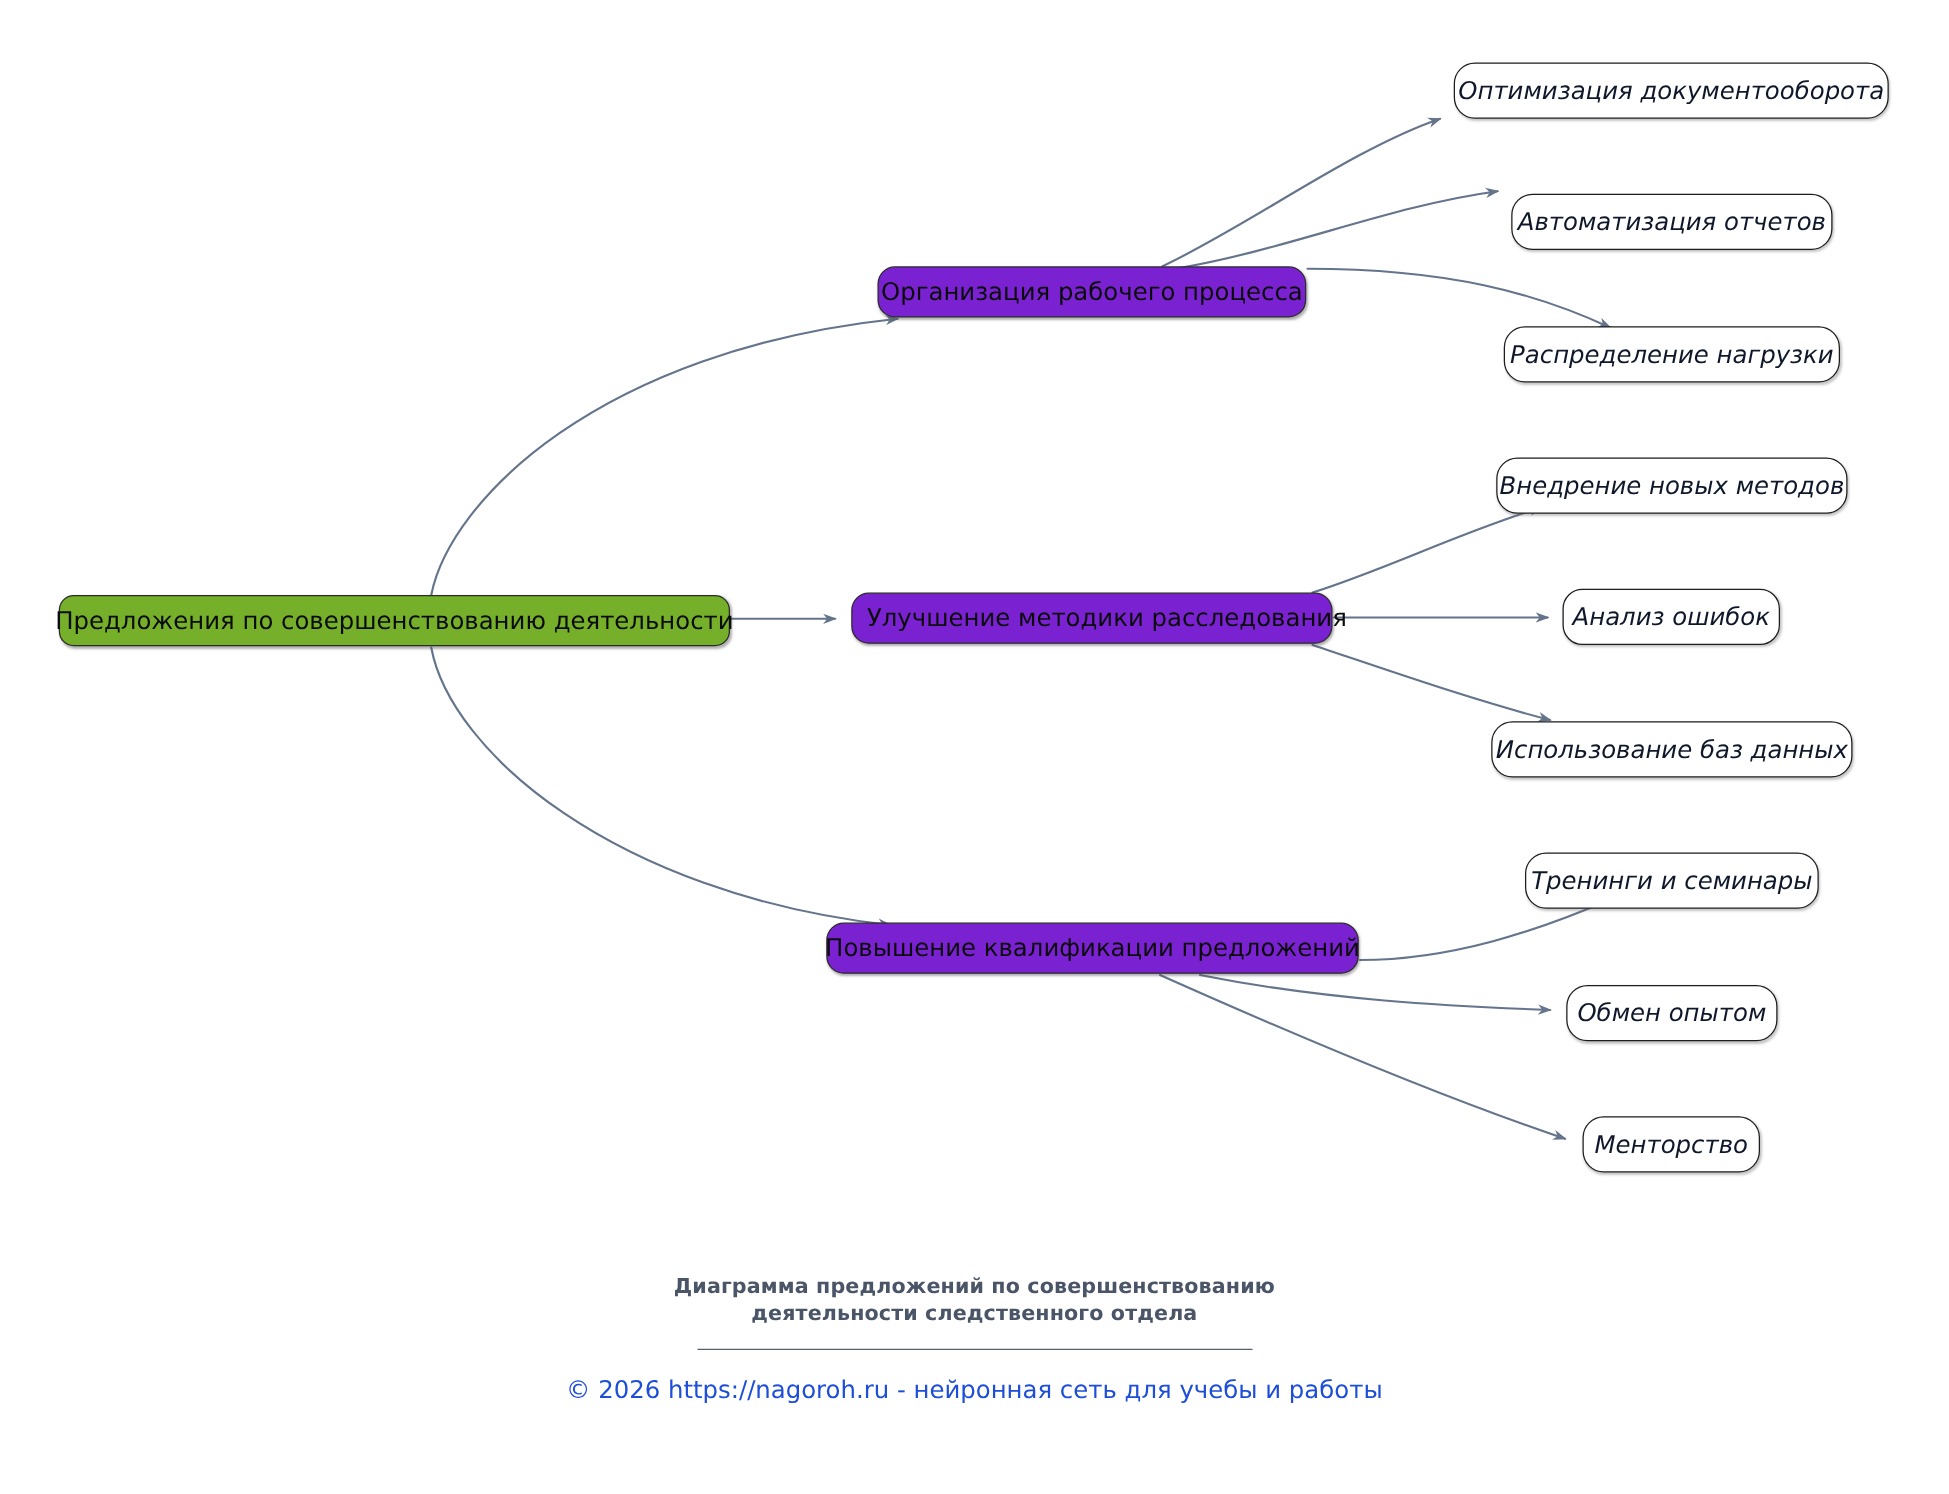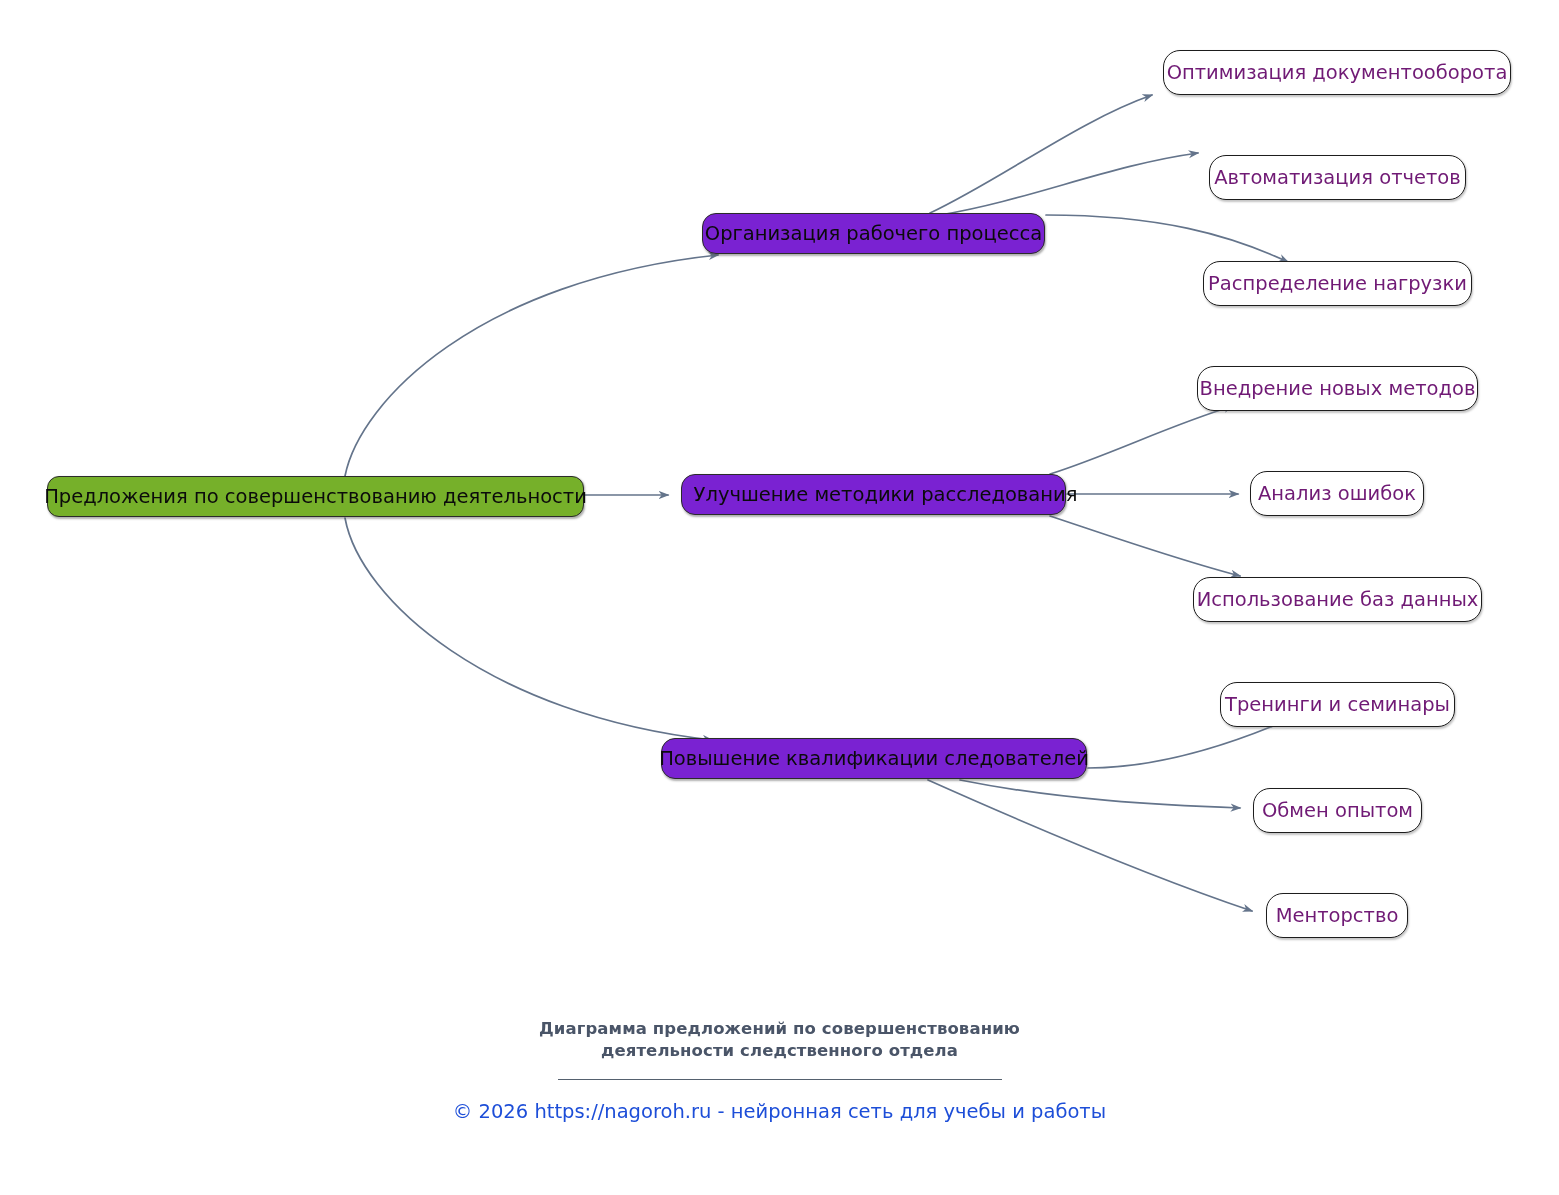--- a/index.html
+++ b/index.html
@@ -46,23 +46,24 @@
     border: 1.6px solid #2b2b2b;
     border-radius: 14px;
     color: #0b0b0b;
     font-size: 19.5px;
     box-shadow: 1px 1.5px 2px rgba(80,80,80,0.45);
   }
   .node-leaf {
     background: #ffffff;
     border: 1.7px solid #1d1d1d;
     border-radius: 17px;
-    color: #701a75;
+    color: #0f172a;
     font-size: 19.5px;
     box-shadow: 1px 1.5px 2px rgba(110,110,110,0.40);
+    font-style: italic;
   }
   #footer {
     position: absolute;
     left: 0;
     right: 0;
     top: 1018px;
     display: flex;
     flex-direction: column;
     align-items: center;
   }
@@ -130,29 +131,29 @@
   <div class="node node-leaf" style="left: 1209px; top: 155px; width: 257px; height: 45px;">
     <span>Автоматизация отчетов</span>
   </div>
 
   <div class="node node-branch" style="left: 681px; top: 474px; width: 385px; height: 41px; padding-left: 24px;">
     <span>Улучшение методики расследования</span>
   </div>
   <div class="node node-leaf" style="left: 1197px; top: 366px; width: 281px; height: 45px;">
     <span>Внедрение новых методов</span>
   </div>
-  <div class="node node-leaf" style="left: 1250px; top: 471px; width: 174px; height: 45px;">
+  <div class="node node-leaf" style="left: 1250px; top: 471px; width: 174px; height: 45px; border-radius: 16px;">
     <span>Анализ ошибок</span>
   </div>
   <div class="node node-leaf" style="left: 1193px; top: 577px; width: 289px; height: 45px;">
     <span>Использование баз данных</span>
   </div>
 
   <div class="node node-branch" style="left: 661px; top: 738px; width: 426px; height: 41px;">
-    <span>Повышение квалификации следователей</span>
+    <span>Повышение квалификации предложений</span>
   </div>
   <div class="node node-leaf" style="left: 1220px; top: 682px; width: 235px; height: 45px;">
     <span>Тренинги и семинары</span>
   </div>
   <div class="node node-leaf" style="left: 1253px; top: 788px; width: 169px; height: 45px;">
     <span>Обмен опытом</span>
   </div>
   <div class="node node-leaf" style="left: 1266px; top: 893px; width: 142px; height: 45px;">
     <span>Менторство</span>
   </div>

